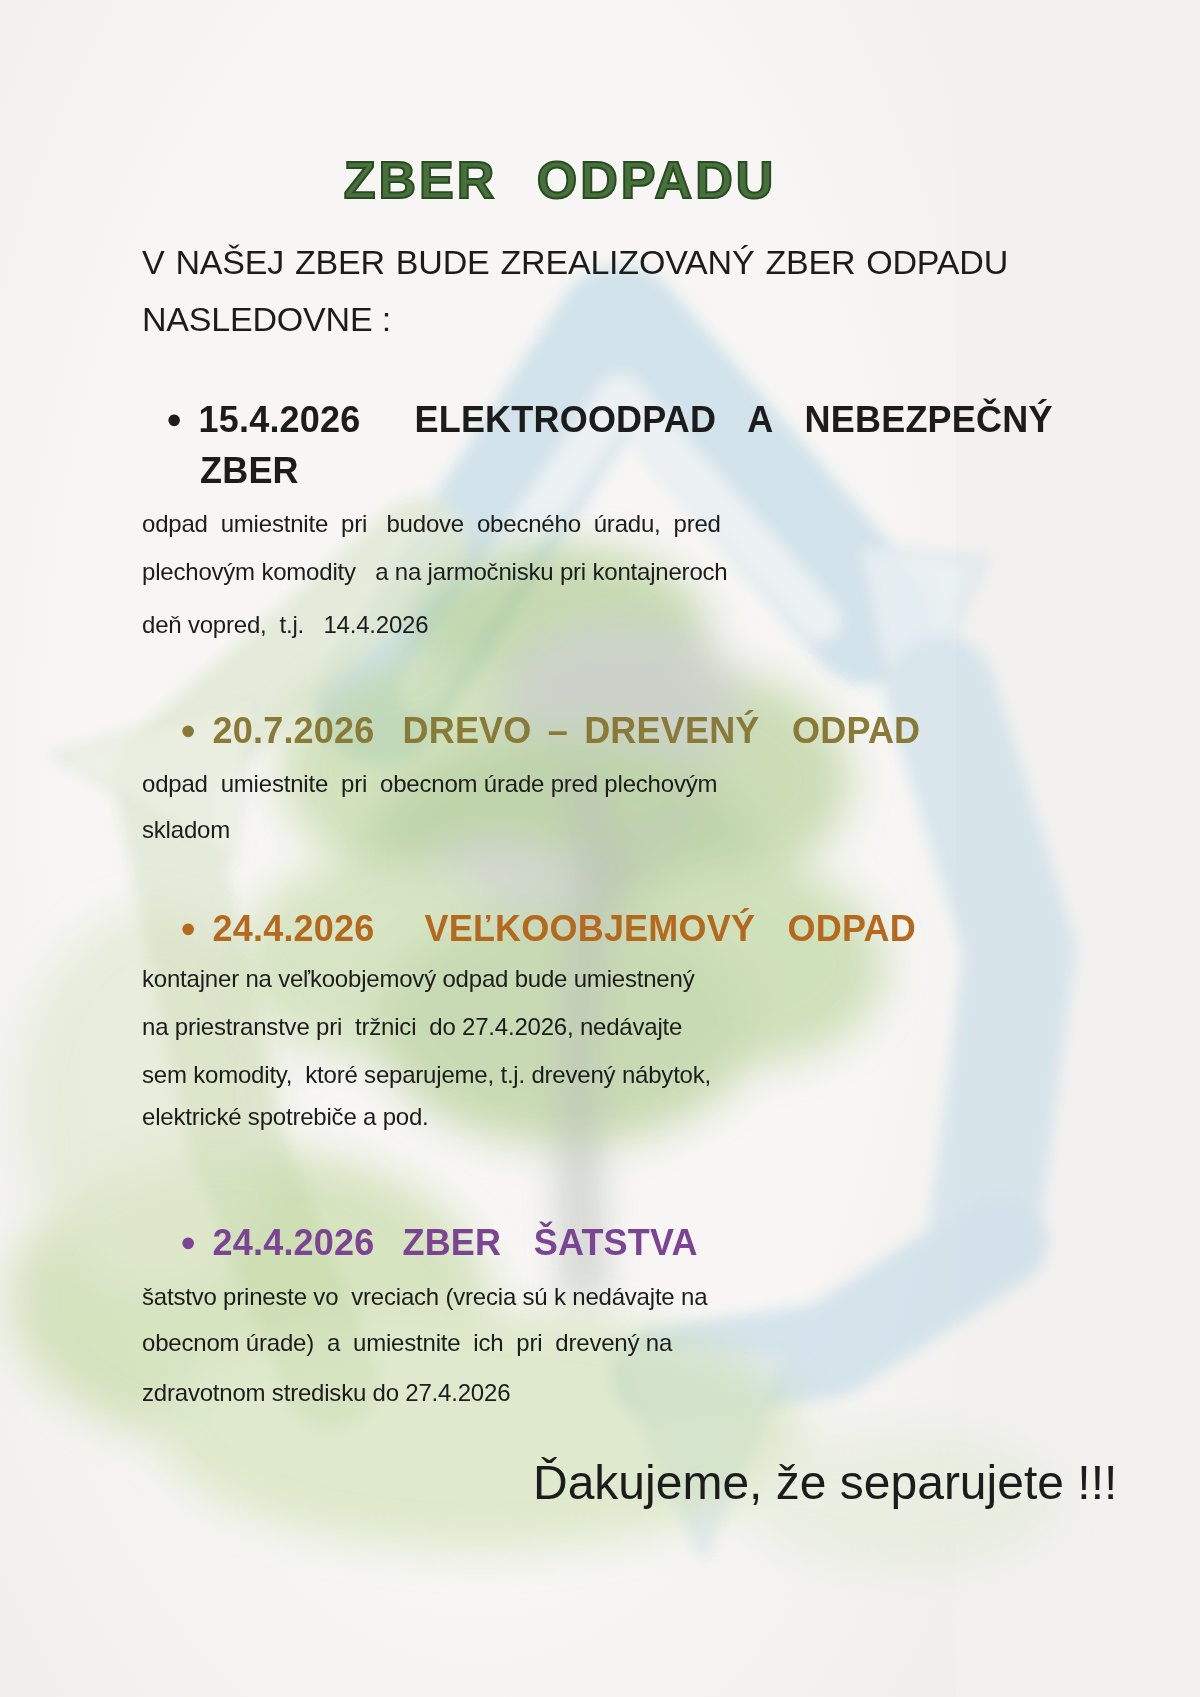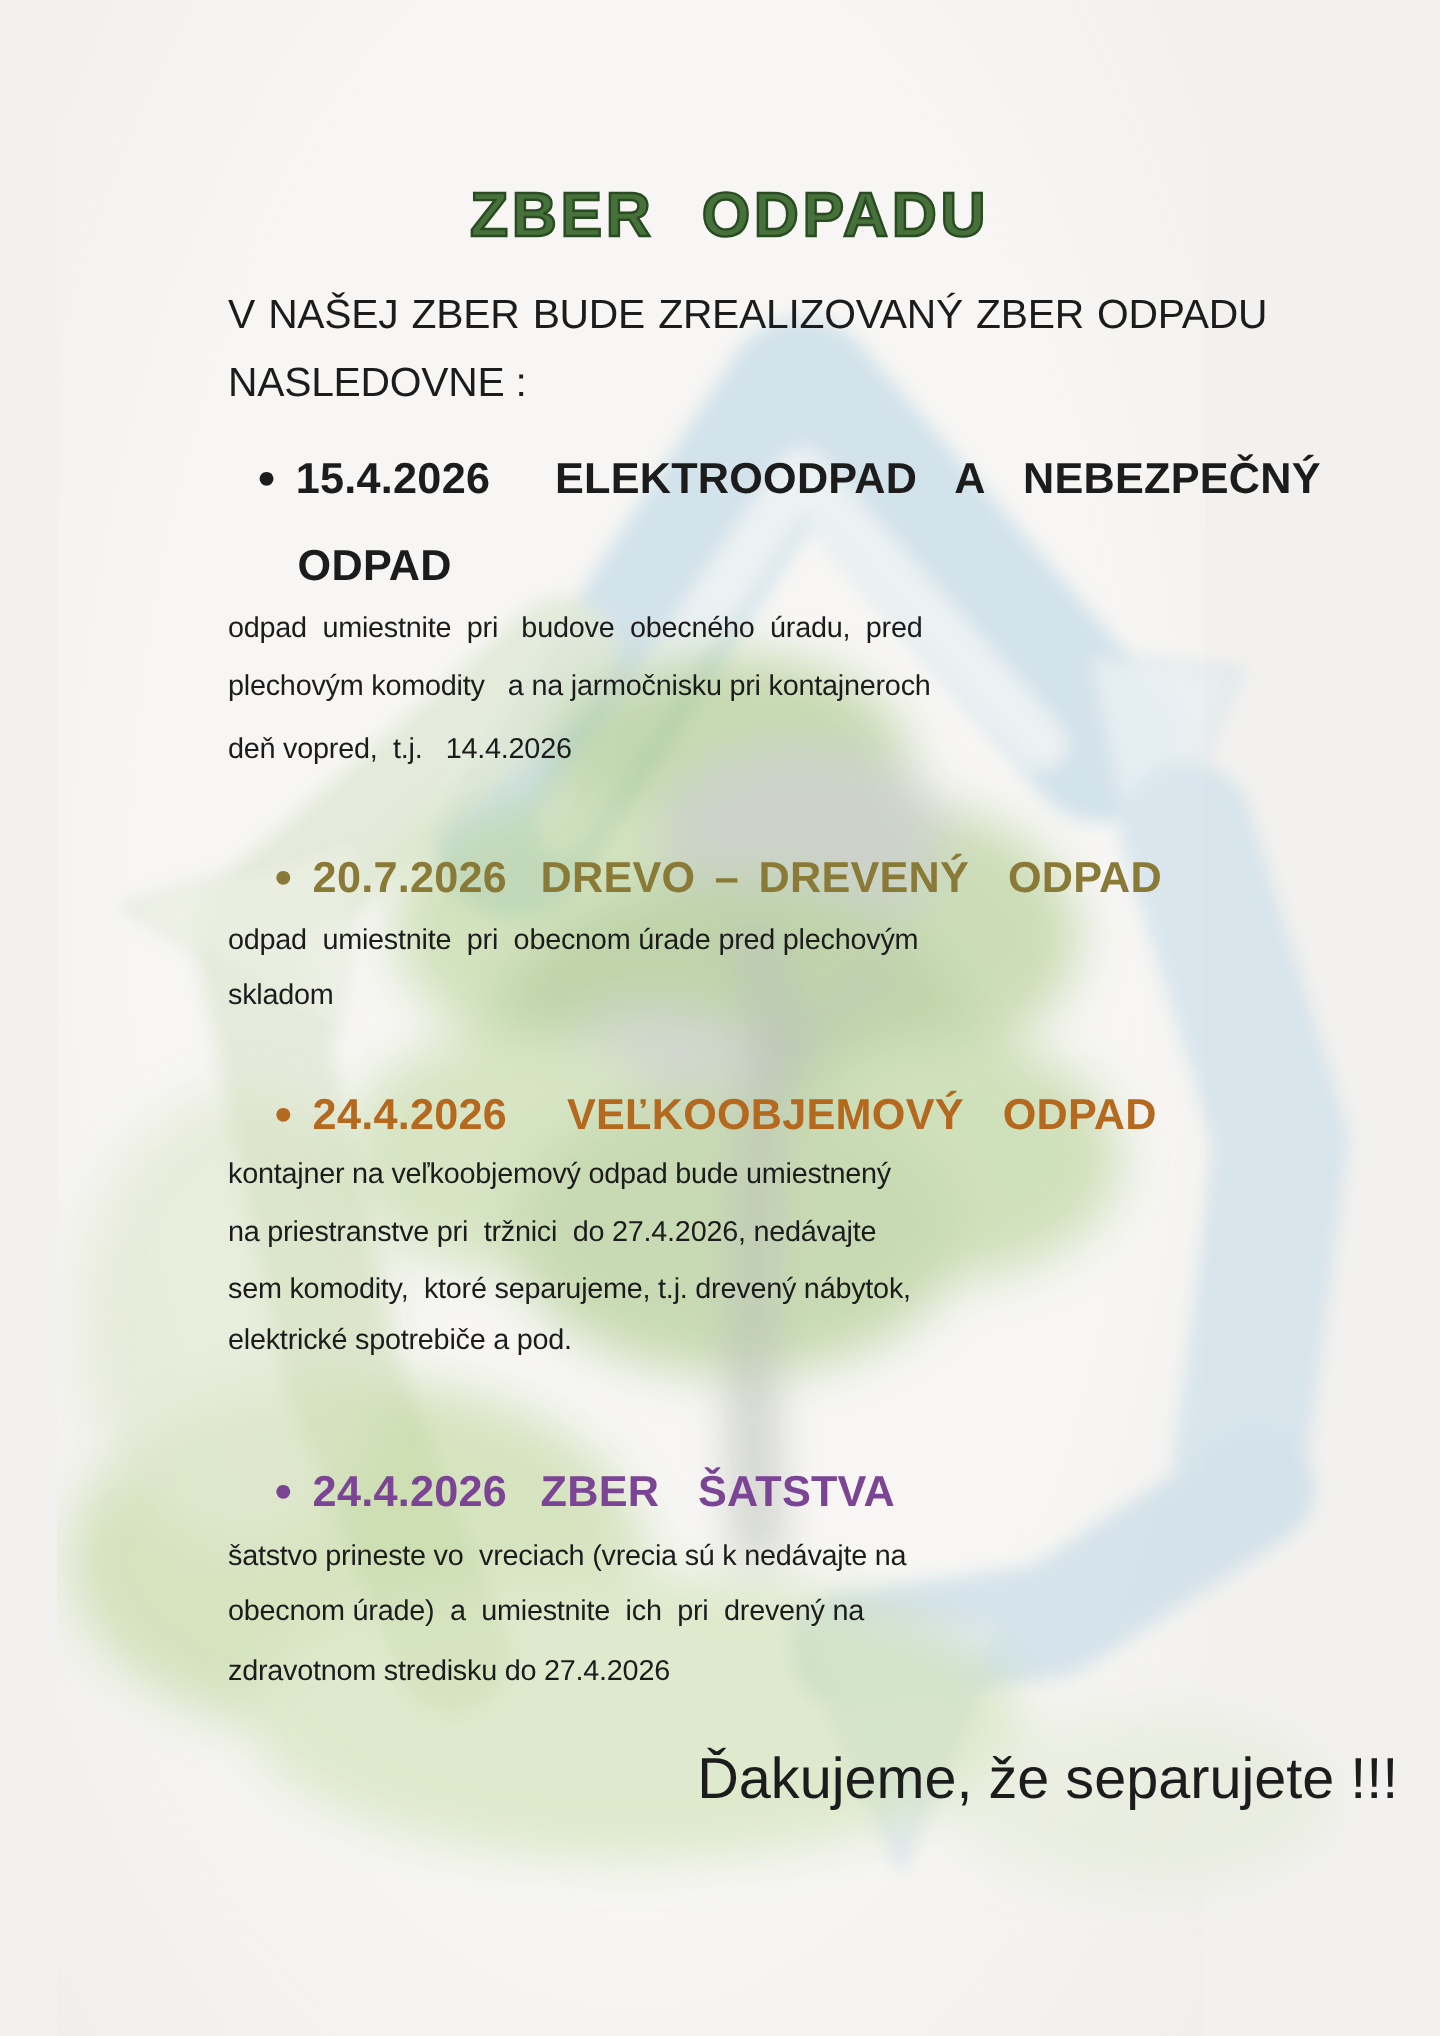--- a/index.html
+++ b/index.html
@@ -6,21 +6,20 @@
   body{
     width:1200px;height:1697px;
     font-family:"Liberation Sans","DejaVu Sans",sans-serif;
     background:#f2f1ef;
     overflow:hidden;
   }
   .sheet{
     position:relative;
     width:956px;height:1697px;
     background:radial-gradient(ellipse at 50% 45%, #f7f6f4 60%, #f0efec 100%);
-    margin-left:48px;
   }
   .wm{
     position:absolute;left:0;top:0;width:1200px;height:1697px;
     z-index:0;pointer-events:none;
   }
   .txt{position:relative;z-index:1;}
   .title{
     position:absolute;top:150px;left:0;width:1120px;
     margin:0;text-align:center;
     font-size:52px;font-weight:bold;
@@ -102,22 +101,22 @@
       <ellipse cx="900" cy="1500" rx="160" ry="70" fill="#d5e5c0" opacity="0.6"></ellipse>
     </g>
   </svg>
 
   <div class="txt">
     <h1 class="title">ZBER ODPADU</h1>
 
     <div class="line intro just" style="top:241px">V NAŠEJ ZBER BUDE ZREALIZOVANÝ ZBER ODPADU</div>
     <div class="line intro" style="top:298px">NASLEDOVNE :</div>
 
-    <div class="hline" style="top: 378px; color: rgb(28, 28, 28);"><span class="bullet">●</span><span class="hdate">15.4.2026</span><span class="htext ht1">ELEKTROODPAD  A  NEBEZPEČNÝ</span></div>
-    <div class="hline h2line" style="top: 450px; color: rgb(28, 28, 28);">ODPAD</div>
+    <div class="hline" style="top: 399px; color: rgb(28, 28, 28);"><span class="bullet">●</span><span class="hdate">15.4.2026</span><span class="htext ht1">ELEKTROODPAD  A  NEBEZPEČNÝ</span></div>
+    <div class="hline h2line" style="top: 450px; color: rgb(28, 28, 28);">ZBER</div>
     <div class="line" style="top:503px">odpad  umiestnite  pri   budove  obecného  úradu,  pred</div>
     <div class="line" style="top:551px">plechovým komodity   a na jarmočnisku pri kontajneroch</div>
     <div class="line" style="top:604px">deň vopred,  t.j.   14.4.2026</div>
 
     <div class="hline ind" style="top: 710px; color: rgb(138, 122, 56);"><span class="bullet">●</span><span class="hdate">20.7.2026</span><span class="htext ht2">DREVO – DREVENÝ  ODPAD</span></div>
     <div class="line" style="top:763px">odpad  umiestnite  pri  obecnom úrade pred plechovým</div>
     <div class="line" style="top:809px">skladom</div>
 
     <div class="hline ind" style="top: 908px; color: rgb(180, 105, 31);"><span class="bullet">●</span><span class="hdate">24.4.2026</span><span class="htext ht3">VEĽKOOBJEMOVÝ  ODPAD</span></div>
     <div class="line" style="top:958px">kontajner na veľkoobjemový odpad bude umiestnený</div>

